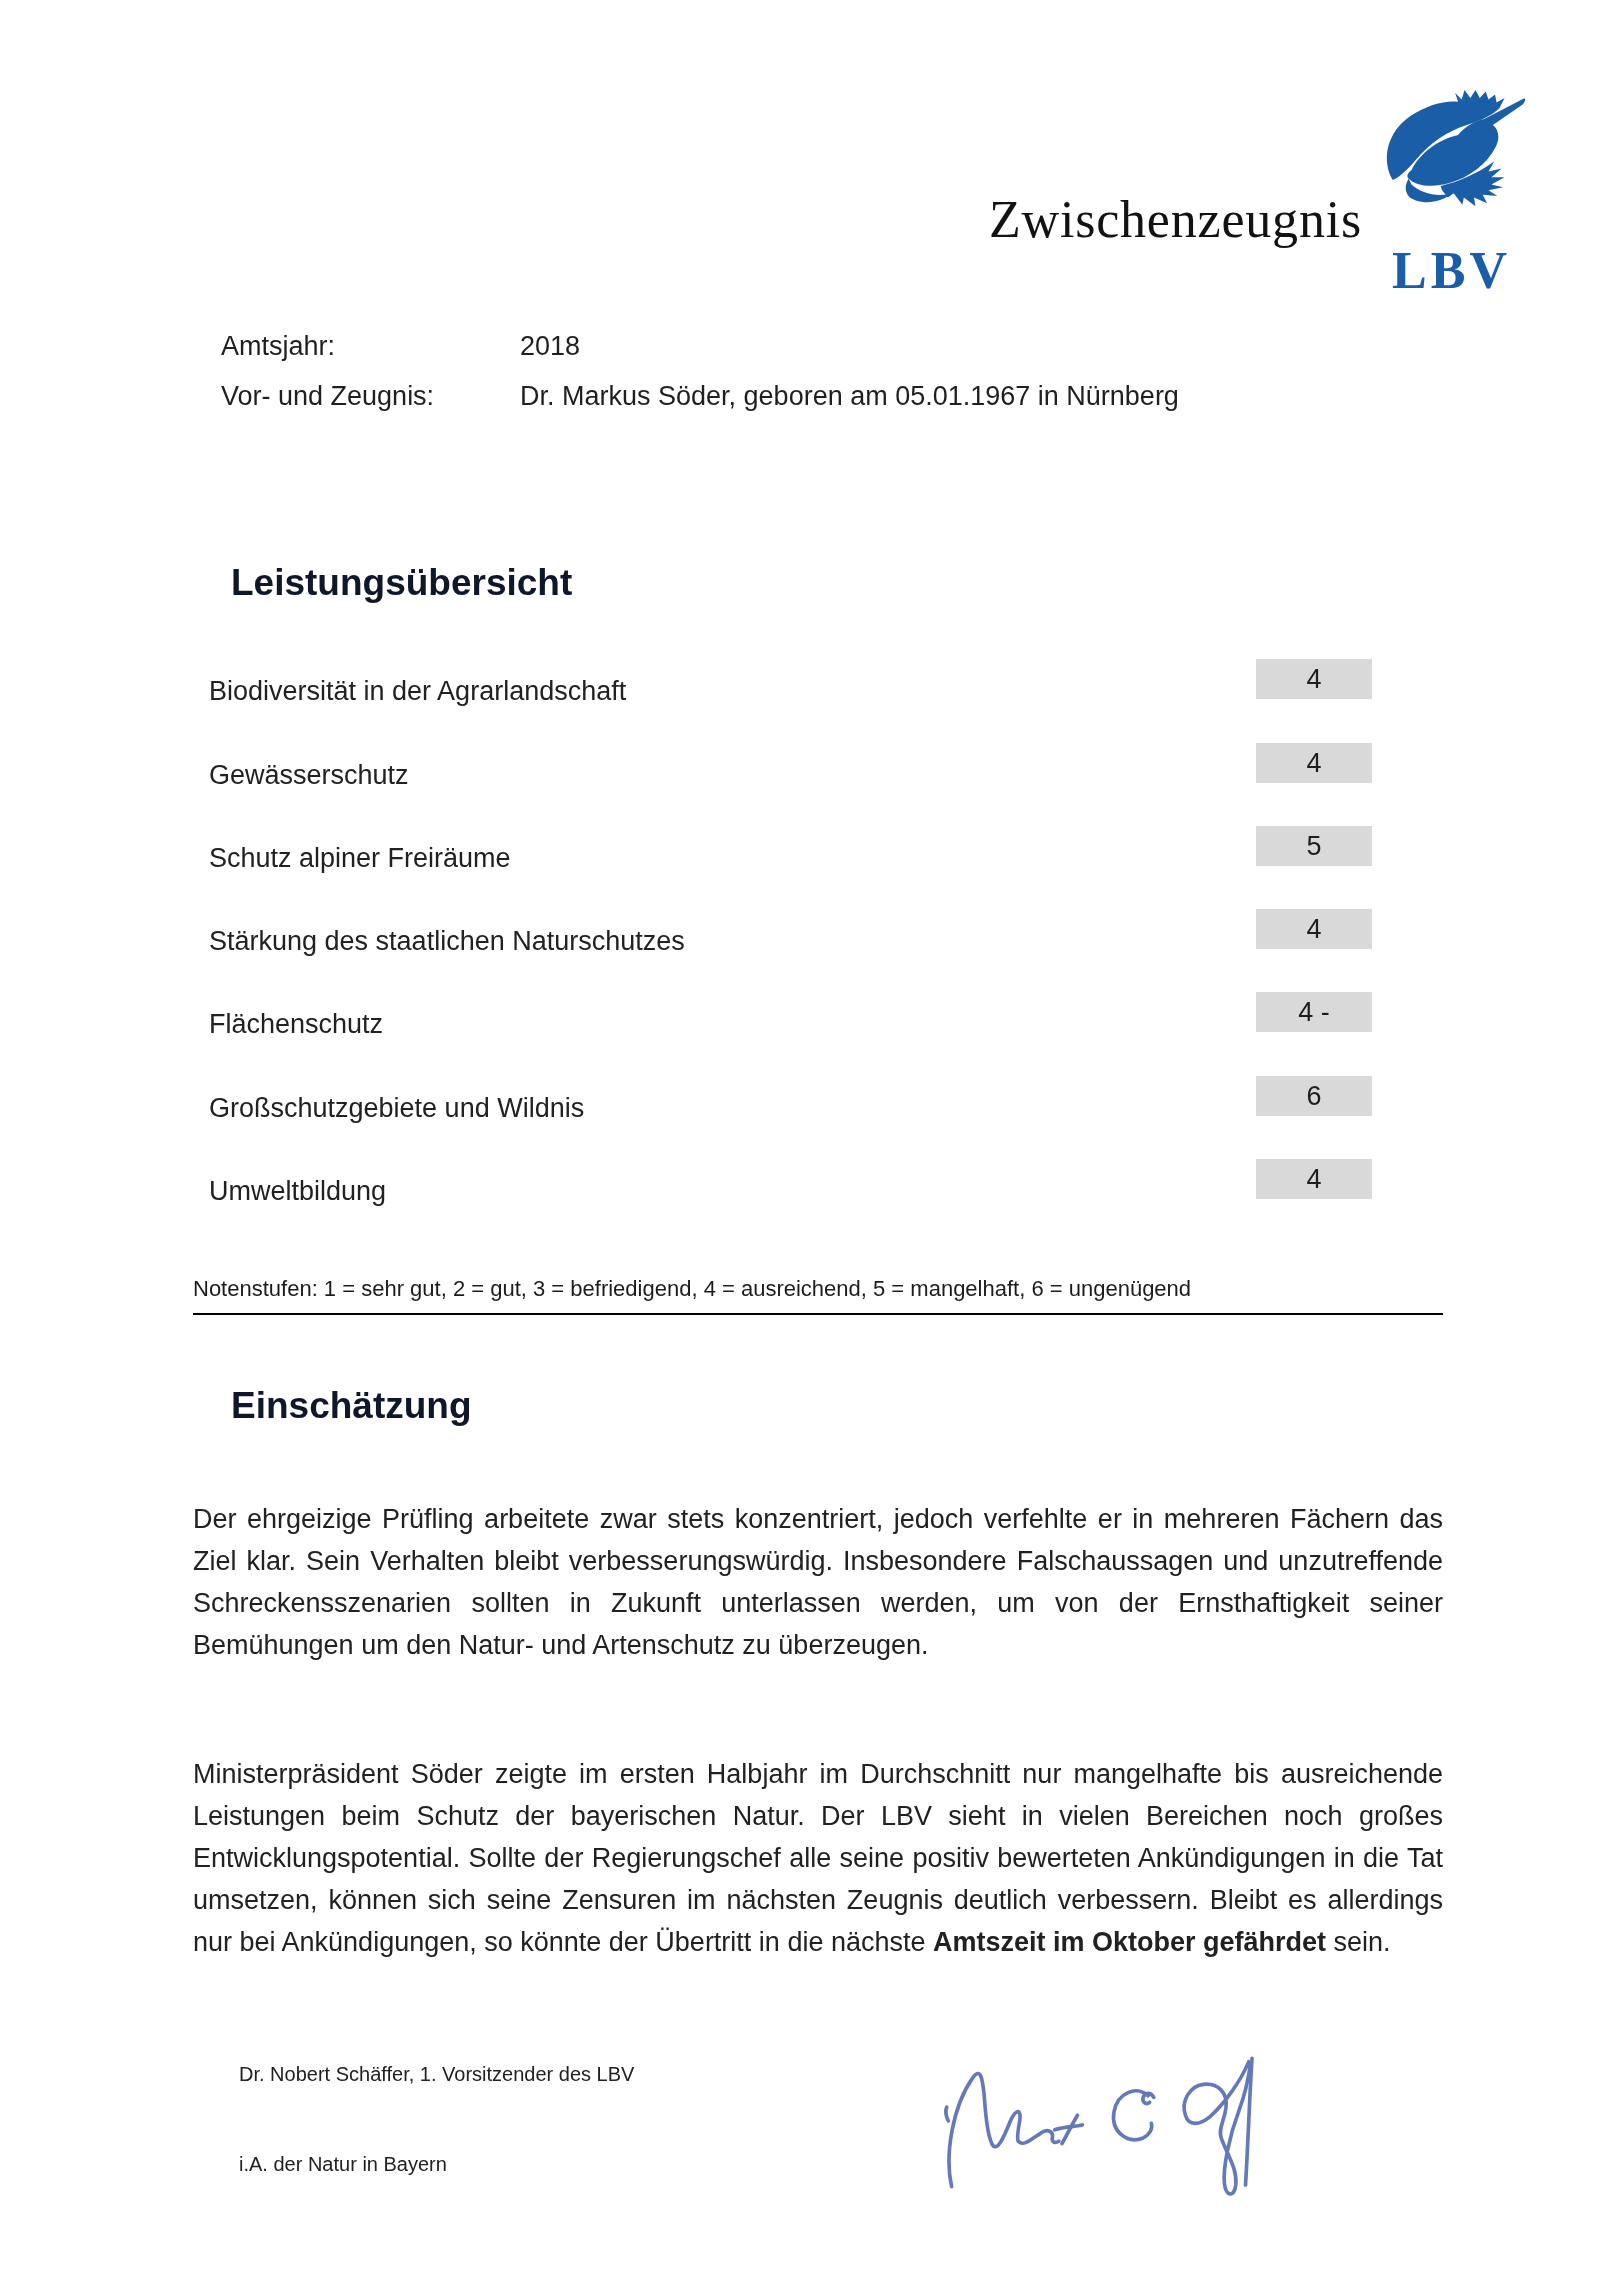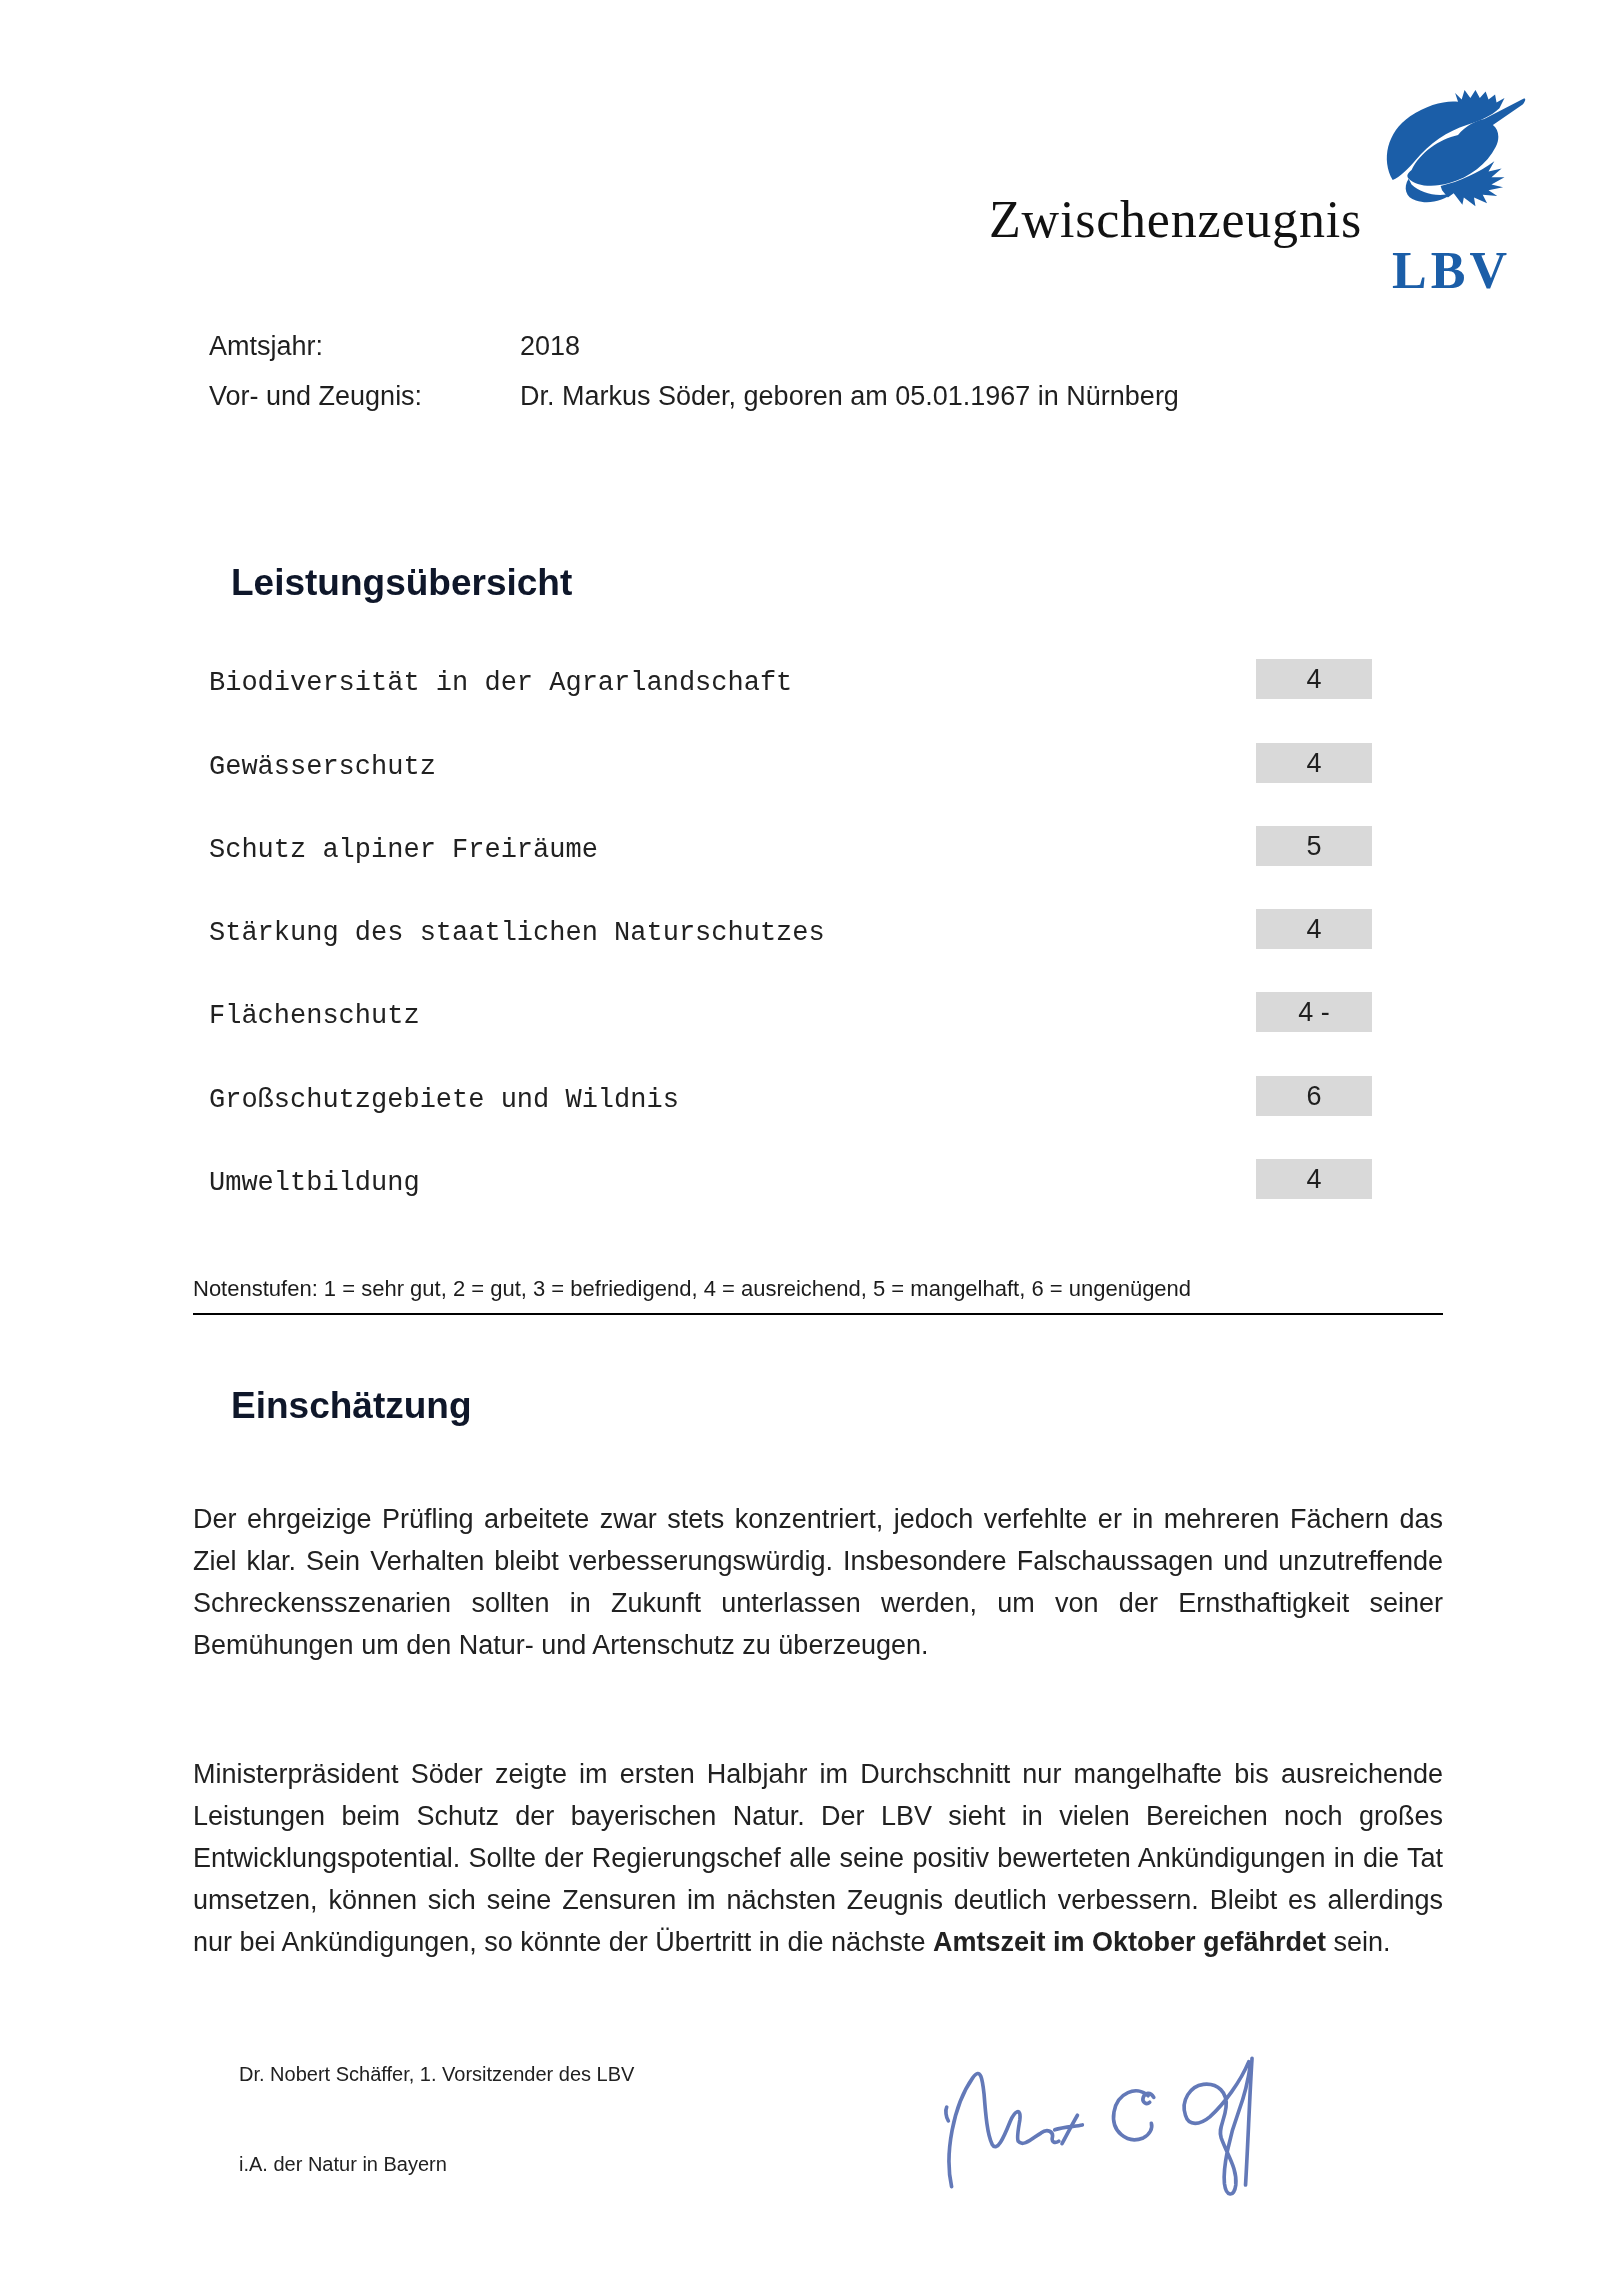--- a/index.html
+++ b/index.html
@@ -27,36 +27,36 @@
   .logo svg{display:block;margin:0 auto;width:167px;height:159px;}
   .logo .wordmark{
     display:block;margin-top:4.9px;
     font-family:"Liberation Serif", serif;
     font-size:52px;font-weight:600;letter-spacing:4px;
     color:#1b5ea8;line-height:1;
   }
   
   .fields{position:absolute;left:209px;top:328px;width:1234px;}
   .field-row{position:relative;height:50px;font-size:27px;line-height:36px;}
-  .field-label{position:absolute;left:0;top:0;}
+  .field-label{position:absolute;left:12px;top:0;}
   .field-value{position:absolute;left:311px;top:0;}
   
   .section-heading{
     position:absolute;left:188px;
     font-size:37px;font-weight:700;color:#0f172a;line-height:1.1;
     letter-spacing:0px;
     margin-left:43px;
   }
   #grades-heading{top:563px;}
   #assessment-heading{top:1386px;}
   
   .grade-row{position:absolute;left:193px;width:1250px;height:40px;}
   .grade-subject{
-    position:absolute;left:16px;top:4px;height:40px;line-height:40px;
-    font-size:27px;color:#212121;white-space:nowrap;font-family:Liberation Mono, monospace;
+    position:absolute;left:16px;top:12px;height:40px;line-height:40px;
+    font-size:27px;color:#212121;white-space:nowrap;
   }
   .grade-box{
     position:absolute;left:1063px;top:0;width:116px;height:40px;
     background:#d9d9d9;
     display:flex;align-items:center;justify-content:center;
     font-size:27px;color:#1f1f1f;
   }
   
   .scale-note{
     position:absolute;left:193px;top:1276px;width:1250px;

